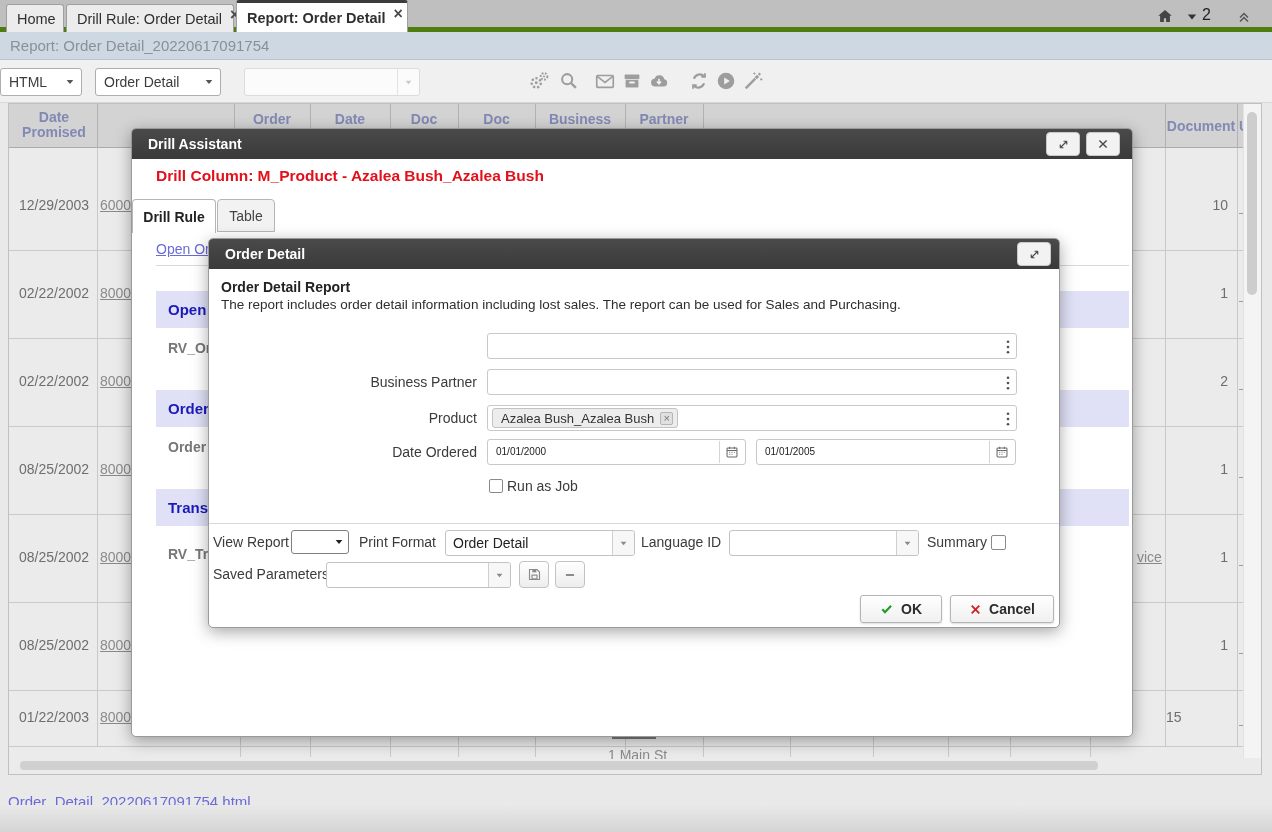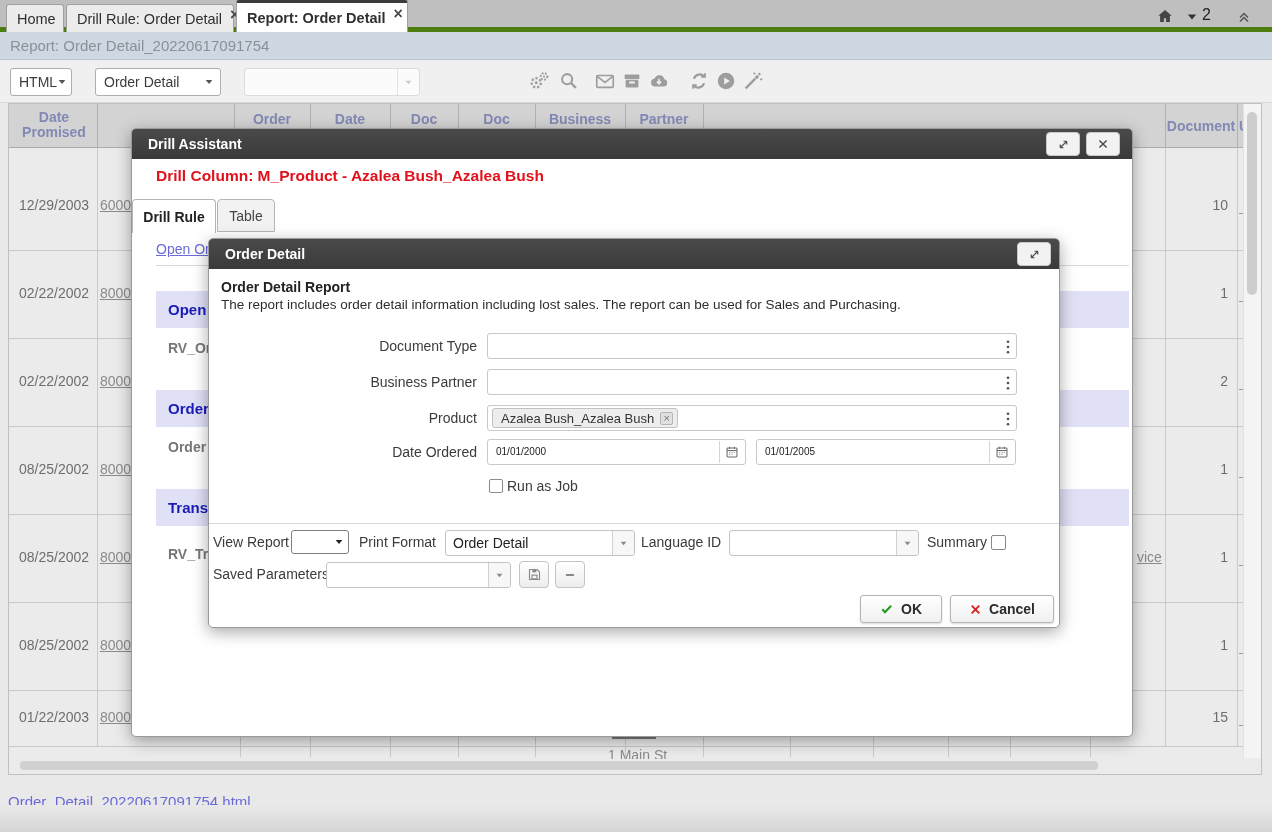--- a/index.html
+++ b/index.html
@@ -113,21 +113,21 @@
           <path d="M5 12l5-5 5 5M5 17l5-5 5 5" stroke="currentColor" stroke-width="1.8" fill="none"></path>
         </svg>
     </span>
   </div>
 
   <div class="crumb">
     <span>Report: Order Detail_20220617091754</span>
   </div>
 
   <div class="toolbar">
-    <div class="tb-select" style="left:10px;width:62px;">
+    <div class="tb-select" style="left:0;width:82px;">
       <span>HTML</span>
       <span class="ic" style="color:#555;">
         <svg width="10" height="8" viewBox="0 0 14 12">
             <path d="M2 3l5 6 5-6z" fill="currentColor"></path>
           </svg>
         </span>
     </div>
     <div class="tb-select" style="left:95px;width:126px;">
       <span>Order Detail</span>
       <span class="ic" style="color:#555;">
@@ -281,21 +281,21 @@
   <div class="cell" style="left:1166px;top:549px;width:62px;text-align:right;">1</div>
   <div class="nub" style="top:549px;"></div>
 
   <div class="cell" style="left:12px;top:637px;width:84px;text-align:center;">08/25/2002</div>
   <div class="cell tlink" style="left:100px;top:637px;">8000</div>
   <div class="cell" style="left:1166px;top:637px;width:62px;text-align:right;">1</div>
   <div class="nub" style="top:637px;"></div>
 
   <div class="cell" style="left:12px;top:709px;width:84px;text-align:center;">01/22/2003</div>
   <div class="cell tlink" style="left:100px;top:709px;">8000</div>
-  <div class="cell" style="left:1166px;top:709px;width:62px;text-align:right;">15</div>
+  <div class="cell" style="left:1166px;top:709px;width:62px;text-align:left;">15</div>
   <div class="nub" style="top:709px;"></div>
 
   <div class="abs" style="left:612px;top:737px;width:44px;height:2px;background:#7a7a7a;"></div>
   <div class="abs" style="left:560px;top:747px;width:200px;height:12px;overflow:hidden;">
     <span class="cell" style="left:48px;top:0;color:#8a8a8a;">1 Main St</span>
   </div>
 
   <div class="vtrack"></div>
   <div class="vthumb"></div>
   <div class="hthumb"></div>
@@ -358,21 +358,20 @@
       <span class="ic">
         <svg width="13" height="13" viewBox="0 0 20 20" stroke="currentColor" stroke-width="1.8" fill="none">
           <path d="M5 15L15 5M15 5h-5M15 5v5M5 15h5M5 15v-5"></path>
           </svg>
         </span>
     </div>
 
     <div class="abs" style="left:12px;top:40px;font-size:14px;font-weight:bold;color:#222;">Order Detail Report</div>
     <div class="abs" style="left:12px;top:58px;font-size:13.5px;color:#2e2e2e;width:820px;">The report includes order detail information including lost sales. The report can be used for Sales and Purchasing.</div>
 
-    <div class="flabel" style="top:94px;">Document Type</div>
     <div class="field" style="left:278px;top:94px;width:530px;">
       <span class="dots ic">
         <svg width="6" height="18" viewBox="0 0 8 22" fill="currentColor">
             <circle cx="4" cy="4" r="1.8"></circle>
             <circle cx="4" cy="11" r="1.8"></circle>
             <circle cx="4" cy="18" r="1.8"></circle>
           </svg>
         </span>
     </div>
 

